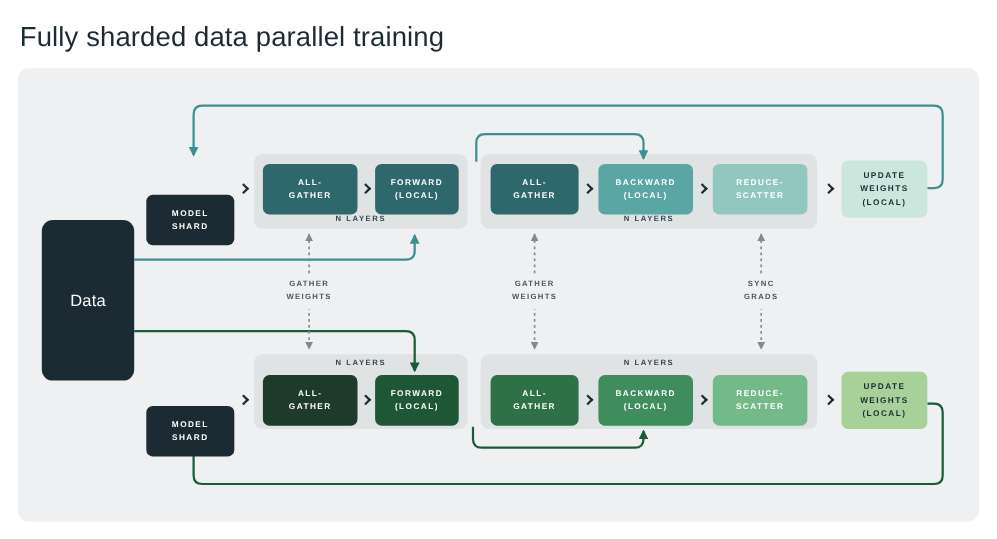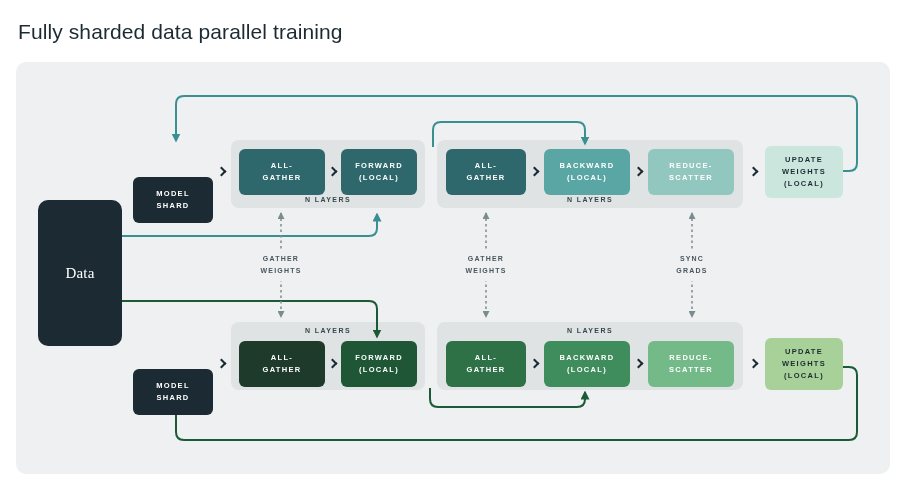--- a/index.html
+++ b/index.html
@@ -1,29 +1,29 @@
 <!DOCTYPE html>
 <html><head>
 <meta charset="utf-8">
 <style>
   * { margin:0; padding:0; box-sizing:border-box; }
   html,body { width:906px; height:490px; background:#ffffff; font-family:"Liberation Sans", sans-serif; }
   .stage { position:relative; width:906px; height:490px; background:#ffffff; overflow:hidden; }
-  .title { position:absolute; left:18px; top:20px; font-size:21px; font-weight:500; color:#1c2b33; letter-spacing:0.1px; }
+  .title { position:absolute; left:18px; top:20px; font-size:25px; font-weight:500; color:#1c2b33; letter-spacing:0.1px; }
   .canvas { position:absolute; left:16px; top:62px; width:874px; height:412px; background:#eef0f1; border-radius:10px; }
   .group { position:absolute; background:#dfe3e4; border-radius:8px; }
   .nlayers { position:absolute; left:0; right:0; text-align:center; font-size:7px; font-weight:bold; letter-spacing:1.4px; color:#37464e; white-space:pre-line; }
   .nlayers.at-bottom { bottom:5px; }
   .nlayers.at-top { top:5px; }
   .box { position:absolute; display:flex; align-items:center; justify-content:center; text-align:center;
          border-radius:6px; color:#ffffff; font-size:7.5px; font-weight:bold; letter-spacing:1.3px;
          line-height:1.6; white-space:pre-line; }
   .data-box { position:absolute; left:38px; top:200px; width:84px; height:146px; background:#1c2b33;
               border-radius:10px; color:#ffffff; display:flex; align-items:center; justify-content:center;
-              font-size:15px; letter-spacing:0.2px;font-family:Liberation Serif, serif; }
+              font-size:15px; letter-spacing:0.2px; }
   .chev { position:absolute; width:7px; height:7px; border-top:2.2px solid #1c2b33; border-right:2.2px solid #1c2b33; transform:rotate(45deg); }
   .conn-label { position:absolute; transform:translate(-50%,-50%); background:#eef0f1; text-align:center;
                 font-size:7px; font-weight:bold; letter-spacing:1.2px; line-height:1.7; color:#49565d;
                 white-space:pre-line; padding:4px 3px; }
   svg.arrows { position:absolute; left:0; top:0; pointer-events:none; }
   .c-navy   { background:#1c2b33;margin-top:28px; }
   .c-teal-d { background:#2e686d; }
   .c-teal-m { background:#5aa6a5; }
   .c-teal-l { background:#92c7c0; }
   .c-mint   { background:#cbe7dd; color:#1c2b33; }

